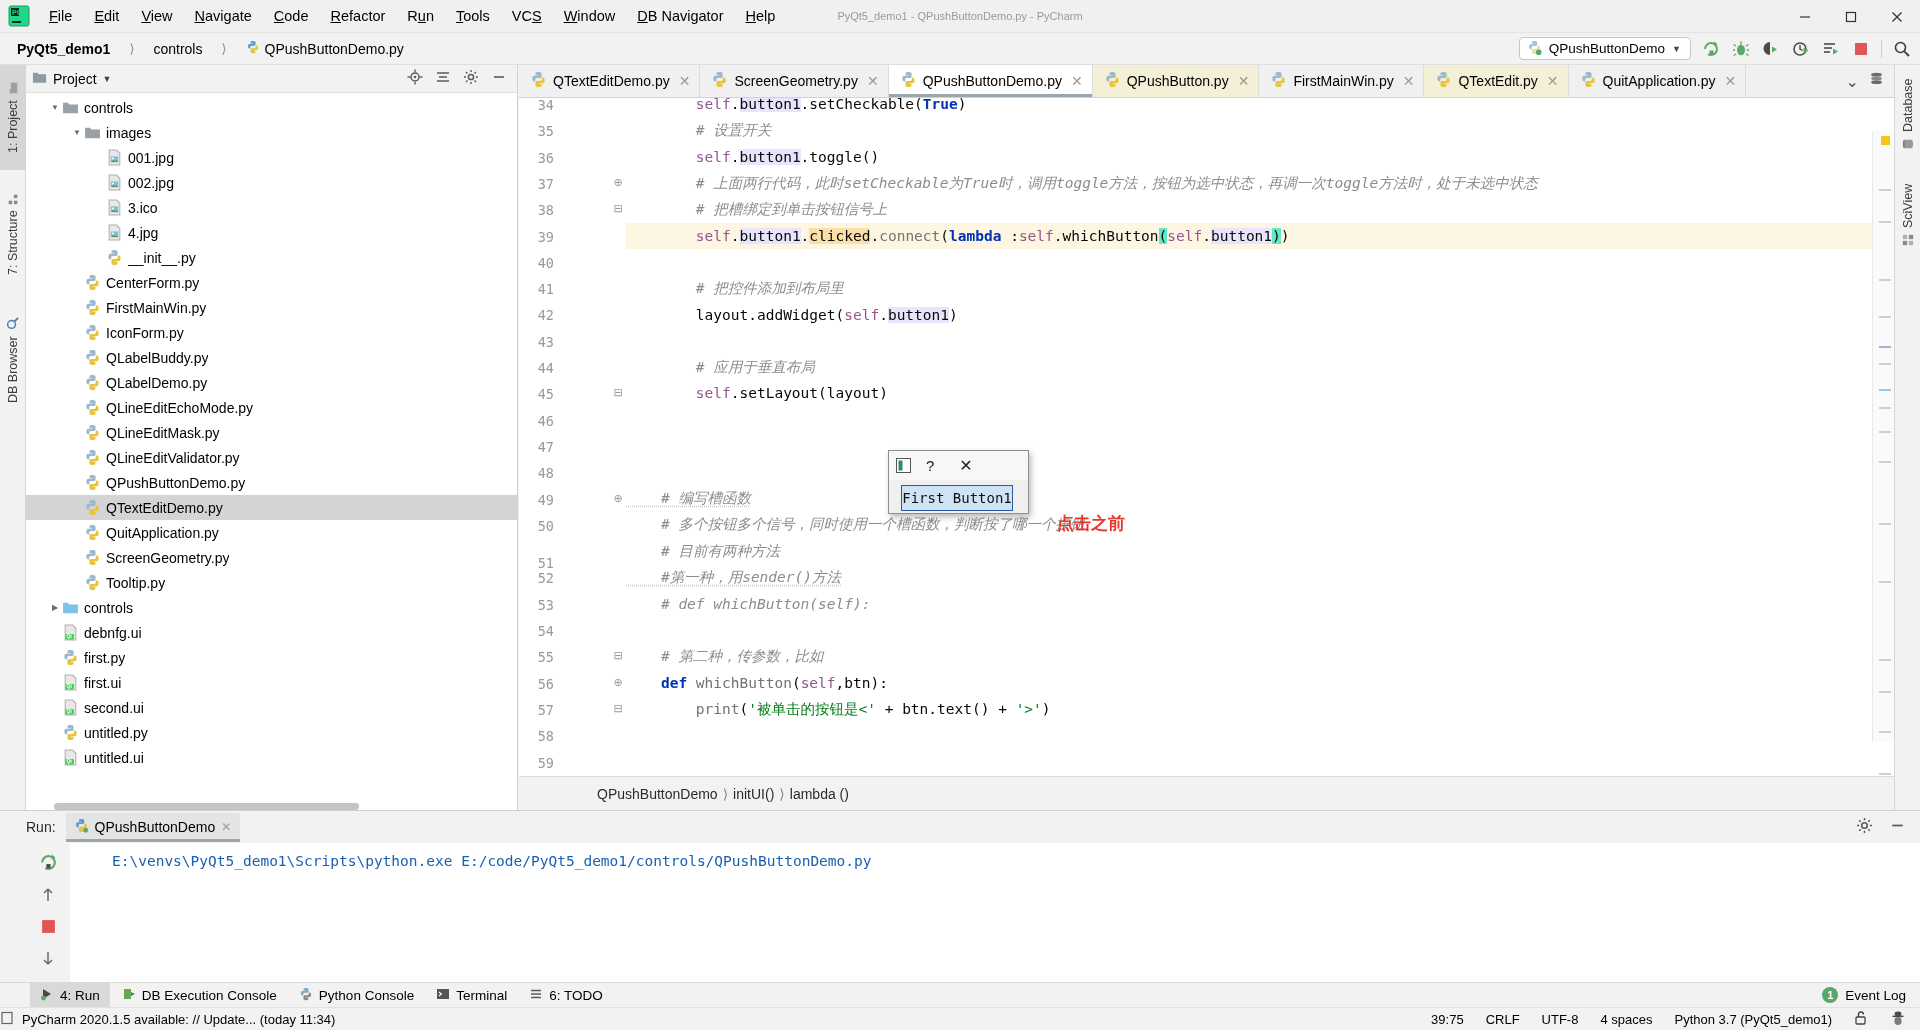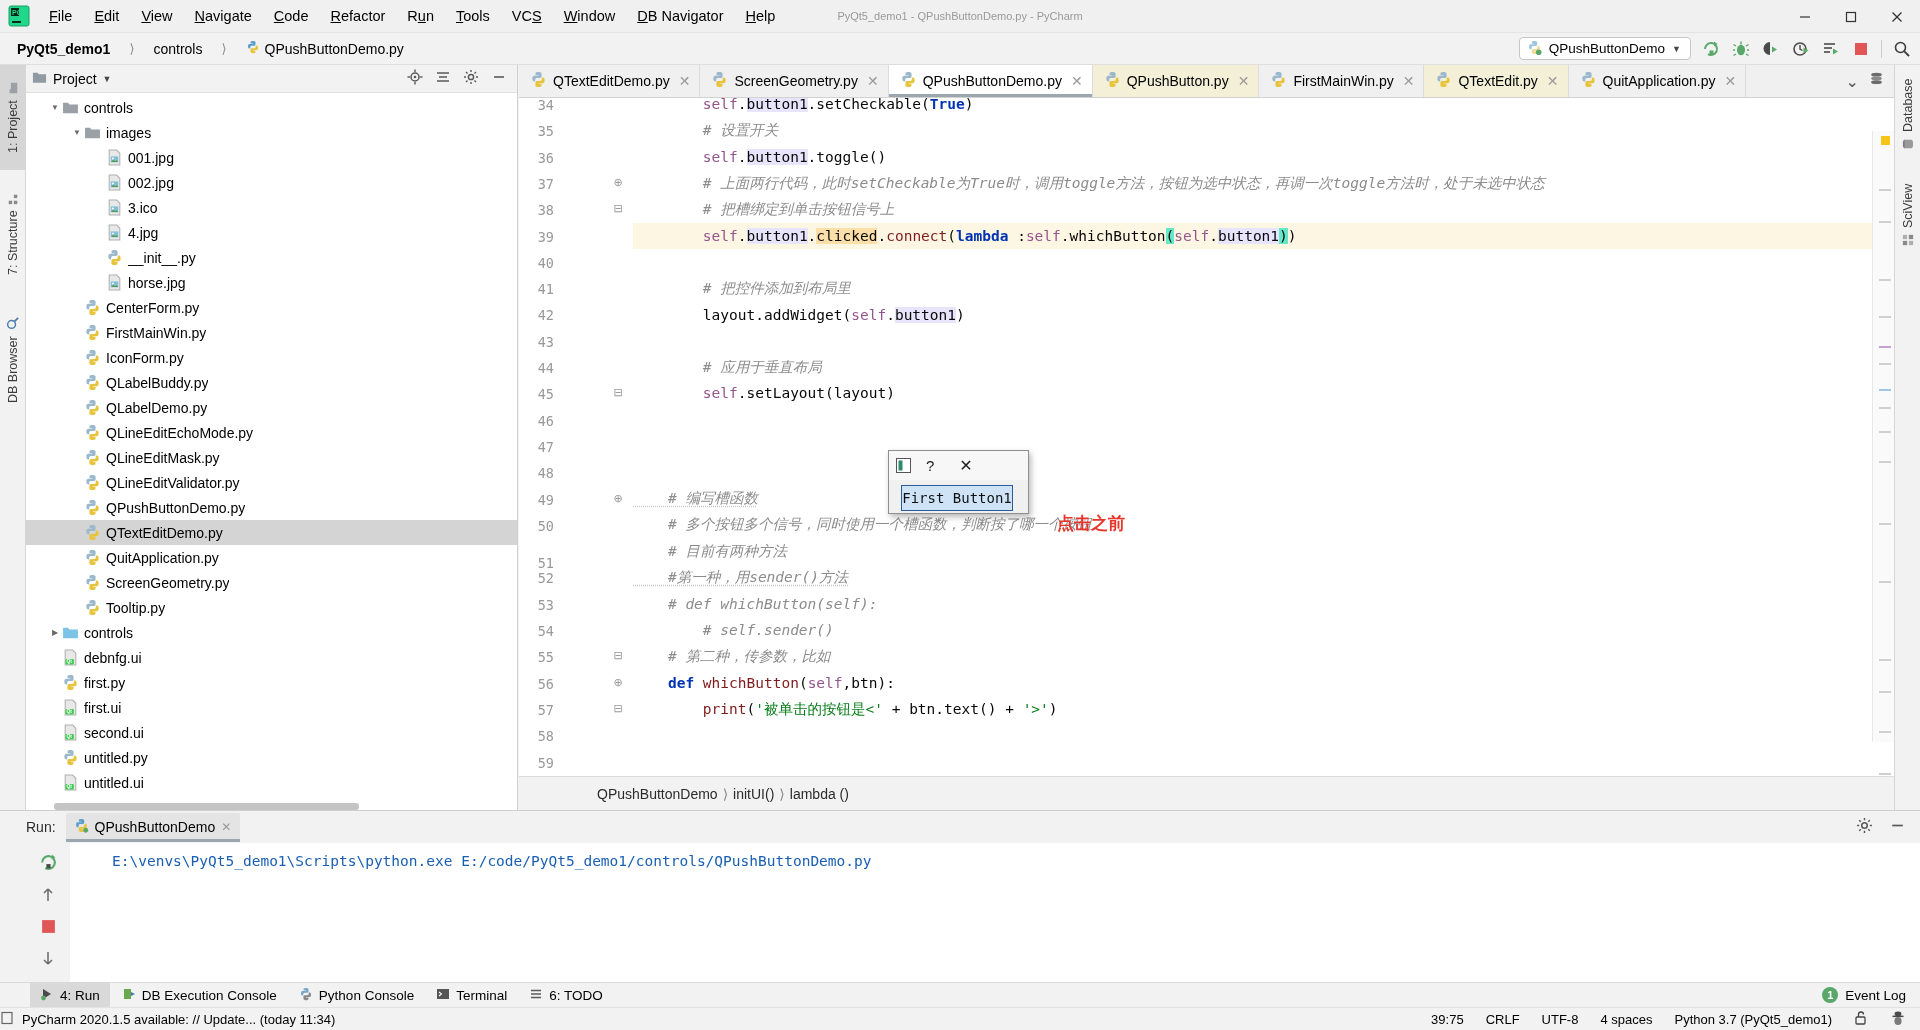--- a/index.html
+++ b/index.html
@@ -114,27 +114,27 @@
     position:absolute; left:0; top:0; bottom:0; width:107px; background:#fff;
     border-right:0px;
   }
   .gutter-num {
     position:absolute; right:72px; width:40px; text-align:right;
     font-family:"DejaVu Sans Mono", monospace; font-size:13.5px; color:#999;
   }
   .fold { position:absolute; left:93px; width:12px; text-align:center; font-size:11px; color:#9a9a9a;}
   .codelines { position:absolute; left:107px; top:0; right:0; bottom:0; }
   .cline {
-    position:absolute; left:7px; right:0; height:26.3px; display:flex; align-items:center;
+    position:absolute; left:0; right:0; height:26.3px; display:flex; align-items:center;
     font-family:"DejaVu Sans Mono", monospace; font-size:14.5px; white-space:pre;
   }
   .cline.hl { background:#fdf6e3; }
   .k-self { color:#94558d; }
   .k-kw { color:#0033b3; font-weight:bold; }
-  .k-fn { color:#7f1d1d; }
+  .k-fn { color:#737373; }
   .k-str { color:#067d17; }
   .k-com { color:#8c8c8c; font-style:italic; }
   .k-plain { color:#080808; }
   .hl-var { background:#e8e4fb; }
   .hl-call { background:#fbdfa8; }
   .hl-paren { background:#64e8c8; }
   .wavy { text-decoration: underline dotted #c9c9c9; text-underline-offset:3px;}
   .annot-red { position:absolute; color:#e8352b; font-size:17px; font-weight:bold; font-family:"Liberation Sans", sans-serif;}
 
   .breadcrumb-bottom {
@@ -497,31 +497,20 @@
           <span class="tlabel">4.jpg</span>
         </div>
         <div class="trow">
           <span style="display:inline-block;width:62px"></span>
           <span class="twist" style="font-size:8px;color:#6a6a6a"></span>
           <span class="ticon"><svg width="17" height="17" viewBox="0 0 16 16">
               <path d="M7.6 1C5 1 5.2 2.2 5.2 2.2v1.9h2.6v.4H4.2s-2 -.2 -2 2.6c0 2.8 1.7 2.7 1.7 2.7h1v-1.6s-.06-1.7 1.6-1.7h2.8s1.6 .03 1.6-1.6V2.7S11.2 1 7.6 1z" fill="#9cb8cc"></path>
               <path d="M8.4 15c2.6 0 2.4-1.2 2.4-1.2v-1.9H8.2v-.4h3.6s2 .2 2-2.6c0-2.8-1.7-2.7-1.7-2.7h-1v1.6s.06 1.7-1.6 1.7H6.7s-1.6-.03-1.6 1.6v2.2S4.8 15 8.4 15z" fill="#e8c33c"></path>
             </svg></span>
           <span class="tlabel">__init__.py</span>
-        </div>
-        <div class="trow">
-          <span style="display:inline-block;width:62px"></span>
-          <span class="twist" style="font-size:8px;color:#6a6a6a"></span>
-          <span class="ticon"><svg width="17" height="17" viewBox="0 0 16 16">
-              <path d="M3 1h7l3 3v11H3z" fill="#e8e8e8" stroke="#b0b0b0"></path>
-              <rect x="4.5" y="7" width="7" height="5.5" fill="#7fbfd8"></rect>
-              <circle cx="6.5" cy="9" r="1" fill="#fff"></circle>
-              <path d="M4.8 12.3l2.2-2.4 1.6 1.6 1.3-1.1 1.6 1.9z" fill="#5a9a5a"></path>
-            </svg></span>
-          <span class="tlabel">horse.jpg</span>
         </div>
         <div class="trow">
           <span style="display:inline-block;width:40px"></span>
           <span class="twist" style="font-size:8px;color:#6a6a6a"></span>
           <span class="ticon"><svg width="17" height="17" viewBox="0 0 16 16">
               <path d="M7.6 1C5 1 5.2 2.2 5.2 2.2v1.9h2.6v.4H4.2s-2 -.2 -2 2.6c0 2.8 1.7 2.7 1.7 2.7h1v-1.6s-.06-1.7 1.6-1.7h2.8s1.6 .03 1.6-1.6V2.7S11.2 1 7.6 1z" fill="#9cb8cc"></path>
               <path d="M8.4 15c2.6 0 2.4-1.2 2.4-1.2v-1.9H8.2v-.4h3.6s2 .2 2-2.6c0-2.8-1.7-2.7-1.7-2.7h-1v1.6s.06 1.7-1.6 1.7H6.7s-1.6-.03-1.6 1.6v2.2S4.8 15 8.4 15z" fill="#e8c33c"></path>
             </svg></span>
           <span class="tlabel">CenterForm.py</span>
         </div>
@@ -822,21 +811,20 @@
           <div class="cline" style="top: 256px;"><span class="k-com">        # 应用于垂直布局</span></div>
           <div class="cline" style="top: 282.3px;"><span class="k-plain">        </span><span class="k-self">self</span><span class="k-plain">.setLayout(layout)</span></div>
           <div class="cline" style="top: 308.6px;"></div>
           <div class="cline" style="top: 334.9px;"></div>
           <div class="cline" style="top: 361.2px;"></div>
           <div class="cline" style="top: 387.5px;"><span class="k-com wavy">    # 编写槽函数</span></div>
           <div class="cline" style="top: 413.8px;"><span class="k-com">    # 多个按钮多个信号，同时使用一个槽函数，判断按了哪一个按钮</span></div>
           <div class="cline" style="top: 440.1px;"><span class="k-com">    # 目前有两种方法</span></div>
           <div class="cline" style="top: 466.4px;"><span class="k-com wavy">    #第一种，用sender()方法</span></div>
           <div class="cline" style="top: 492.7px;"><span class="k-com">    # def whichButton(self):</span></div>
-          <div class="cline" style="top: 519px;"><span class="k-com">        # self.sender()</span></div>
           <div class="cline" style="top: 545.3px;"><span class="k-com">    # 第二种，传参数，比如</span></div>
           <div class="cline" style="top: 571.6px;"><span class="k-plain">    </span><span class="k-kw">def</span><span class="k-plain"> </span><span class="k-fn">whichButton</span><span class="k-plain">(</span><span class="k-self">self</span><span class="k-plain">,btn):</span></div>
           <div class="cline" style="top: 597.9px;"><span class="k-plain">        </span><span class="k-fn">print</span><span class="k-plain">(</span><span class="k-str">'被单击的按钮是&lt;'</span><span class="k-plain"> + btn.text() + </span><span class="k-str">'&gt;'</span><span class="k-plain">)</span></div>
           <div class="cline" style="top: 624.2px;"></div>
           <div class="cline" style="top: 650.5px;"></div>
           <div class="cline" style="top: 676.8px;"></div>
         </div>
       <div class="annot-red" style="left:538px; top:414px;">点击之前</div>
       <div class="scrollmap">
         <div class="mark" style="top:5px; background:#f5c518; width:9px; height:9px; right:4px;"></div>

